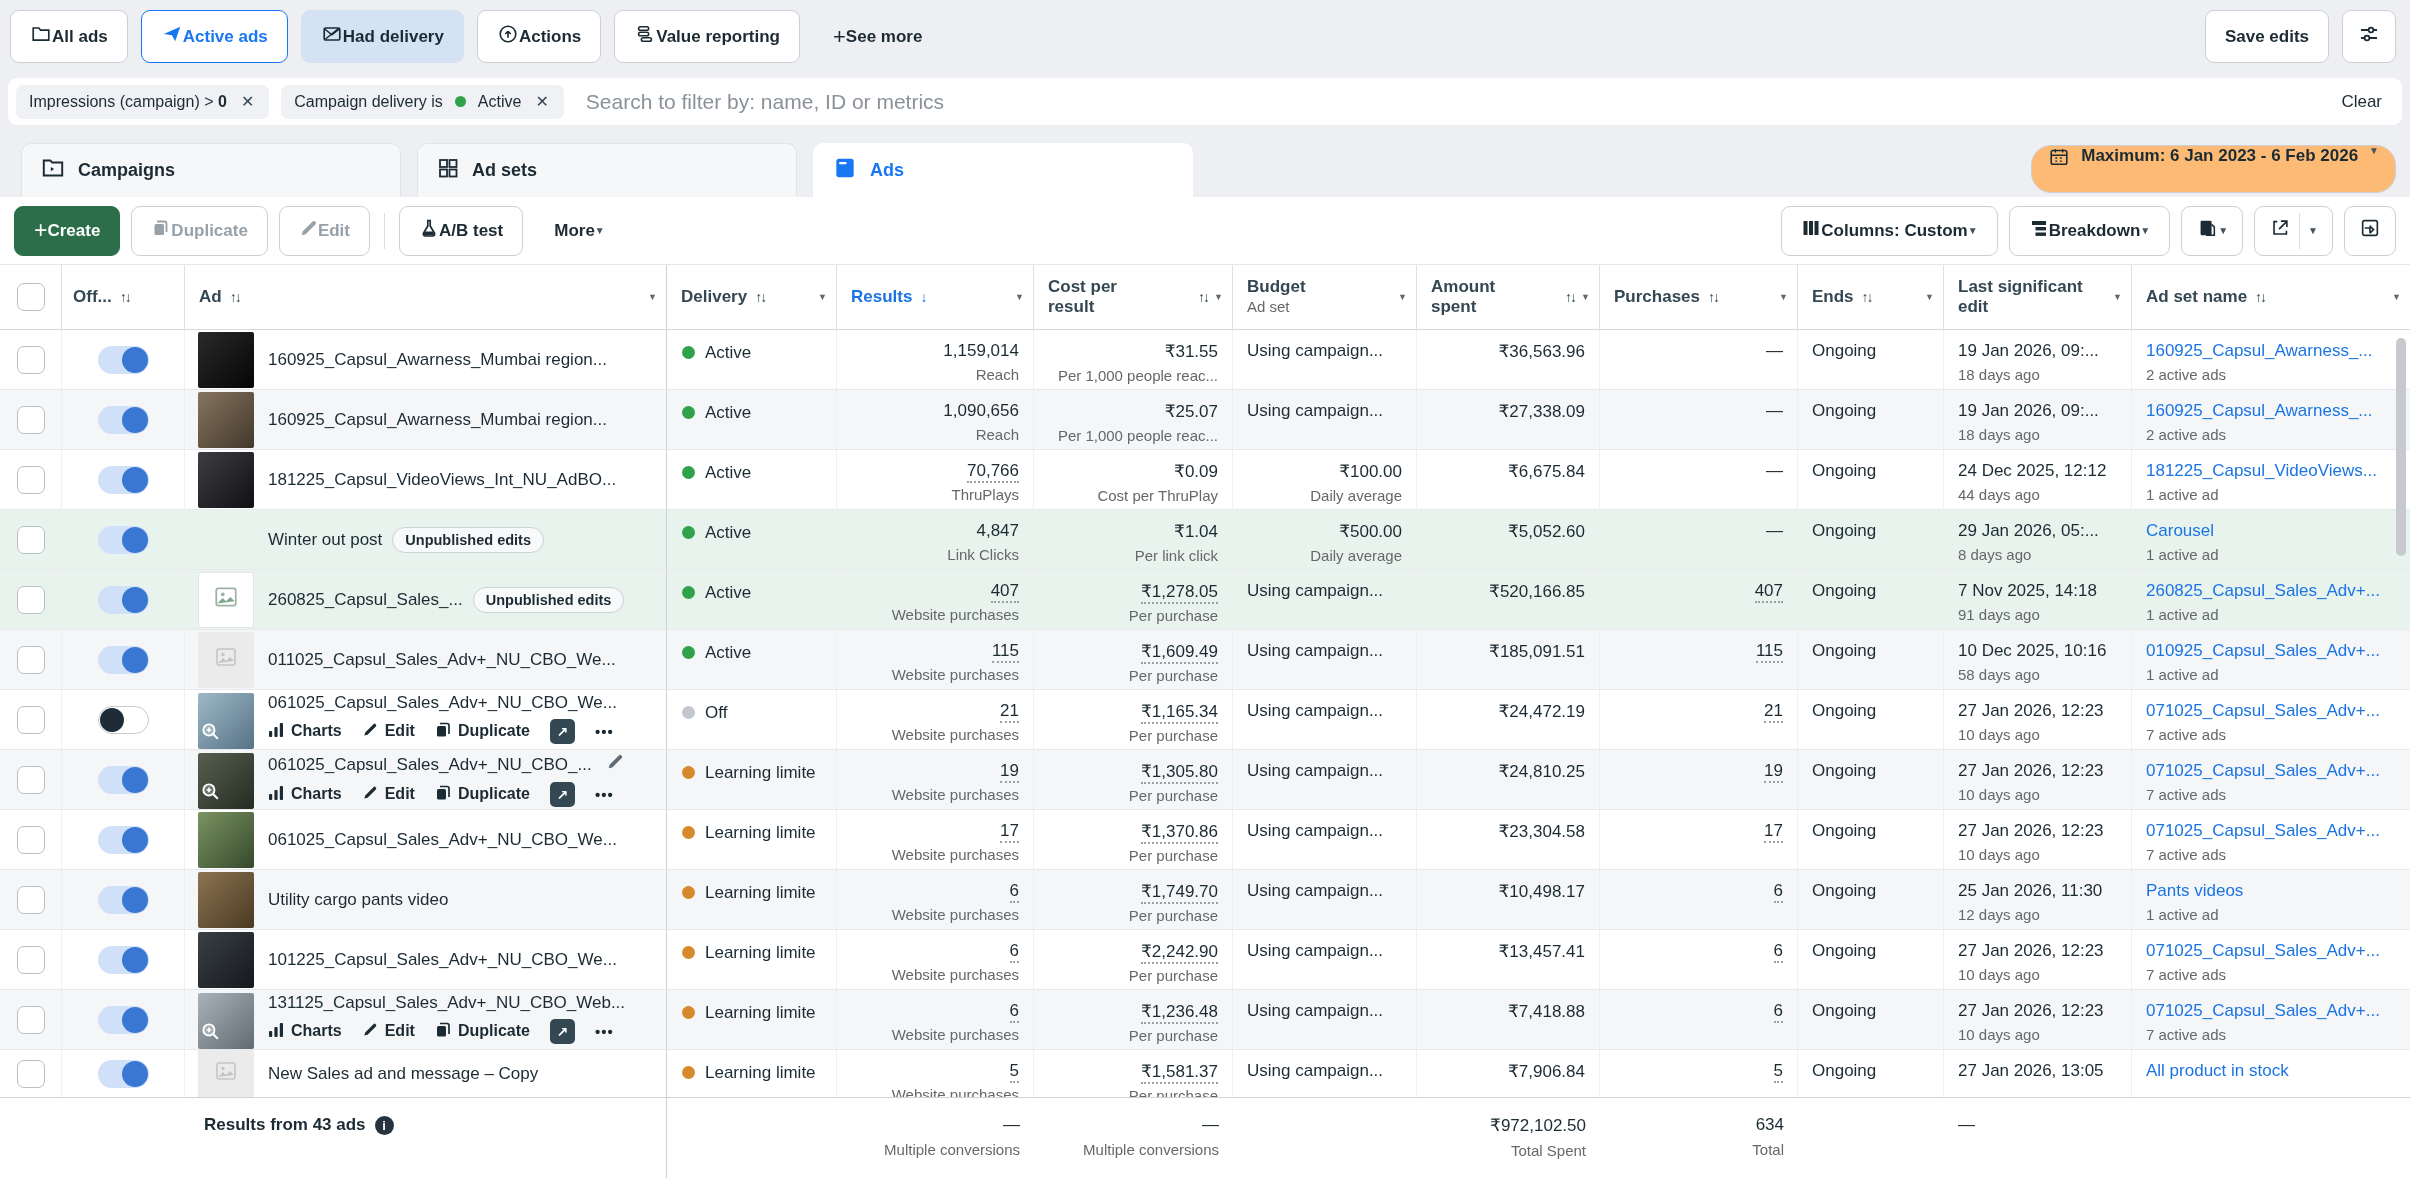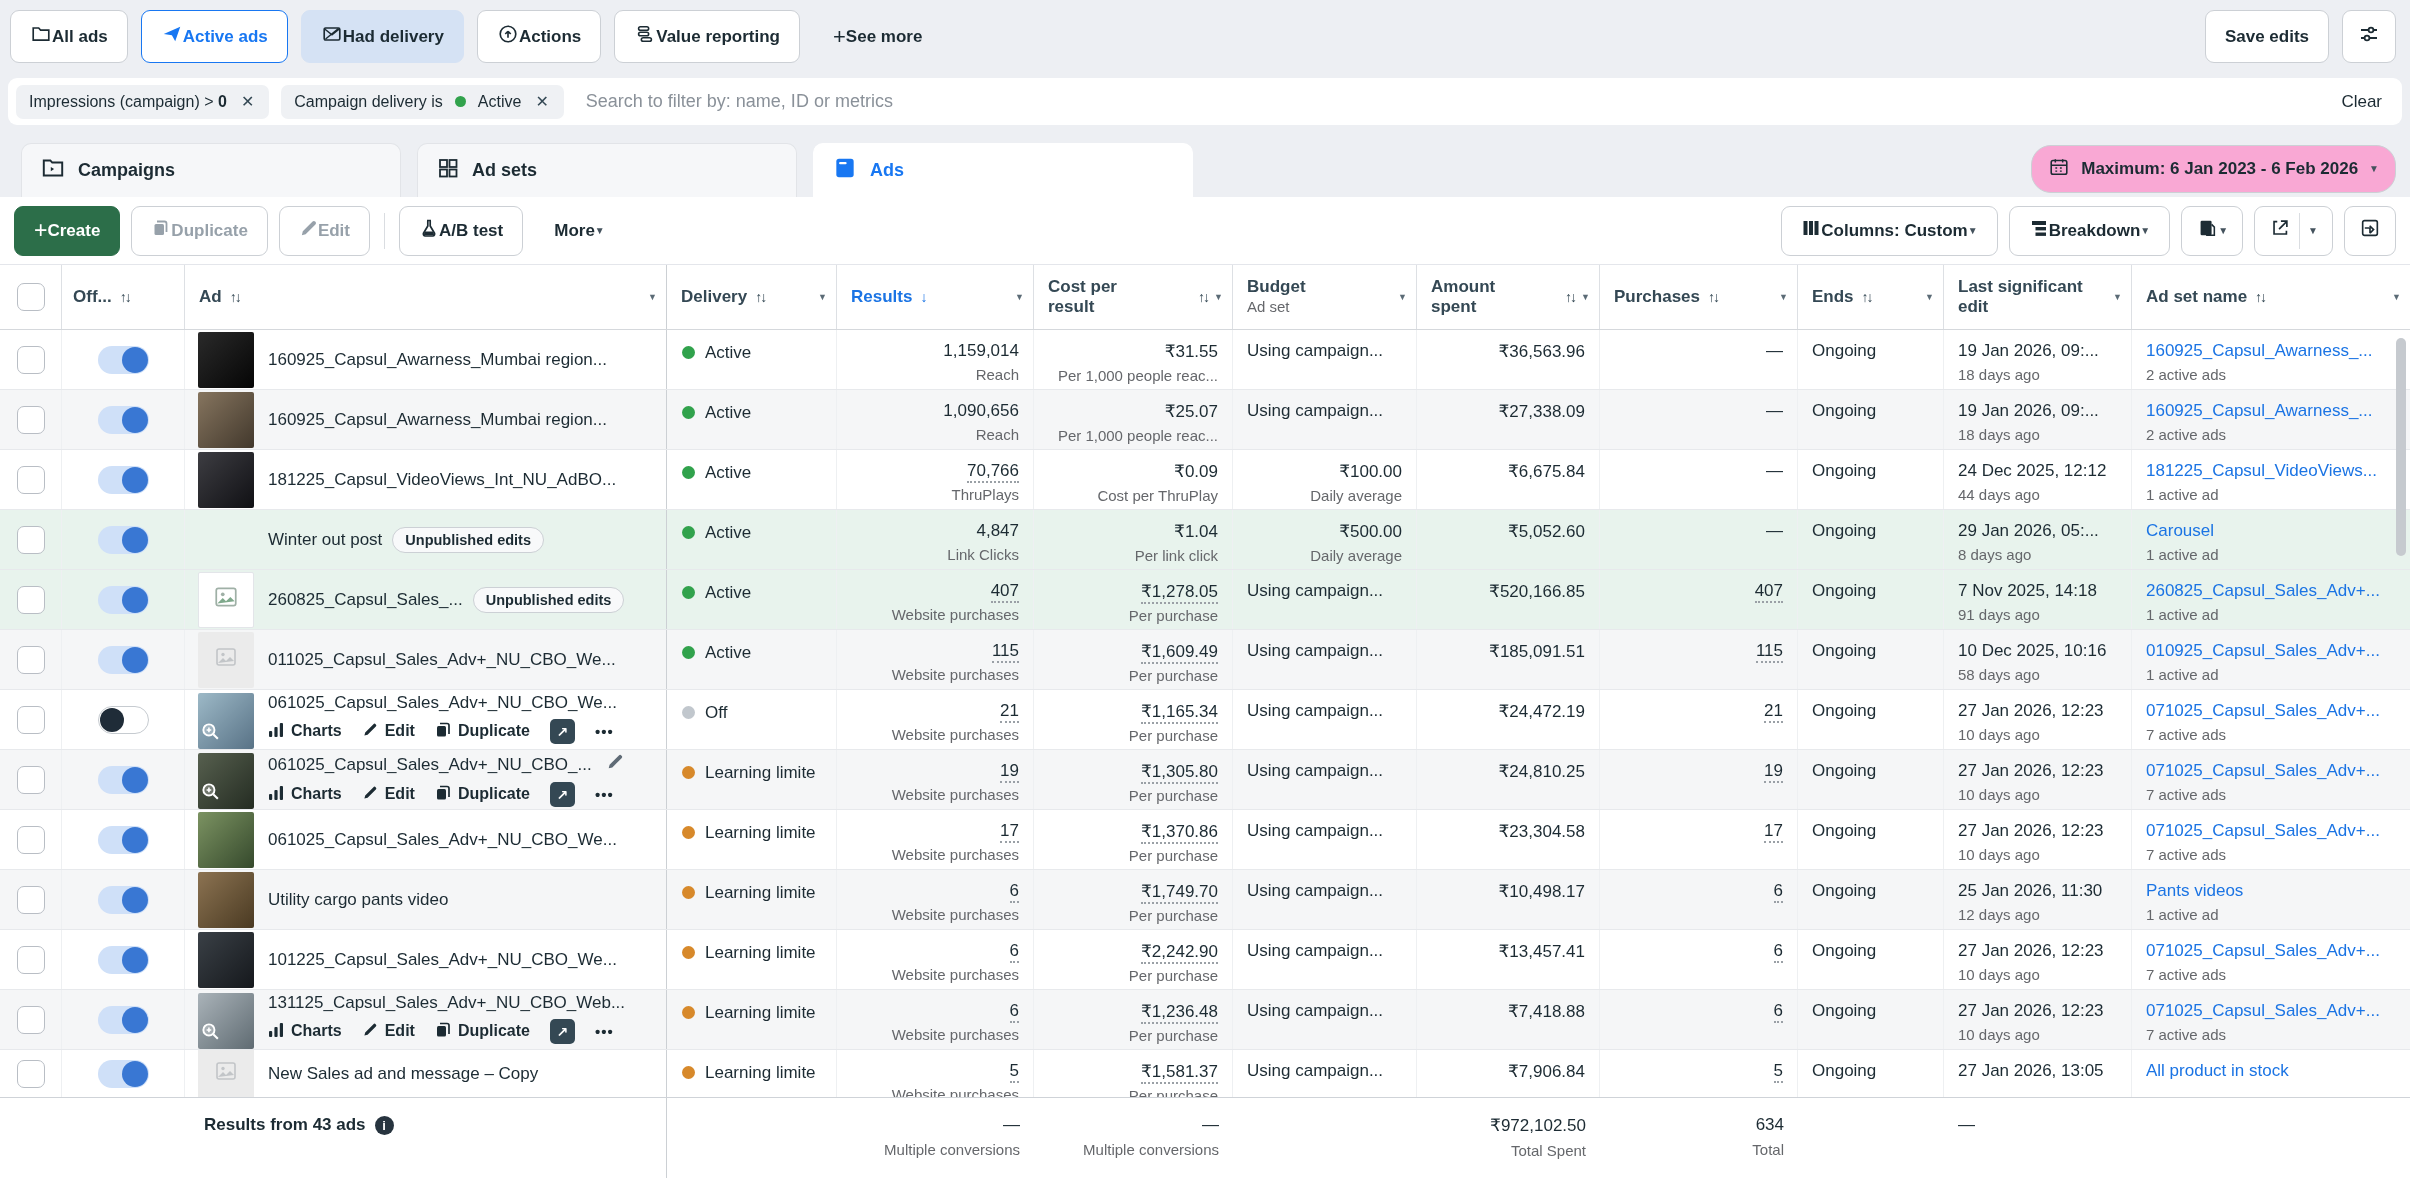--- a/index.html
+++ b/index.html
@@ -21,33 +21,33 @@
   .caret { font-size:10px; color:#44525d; line-height:1; }
 
   
   .filterbar { margin:15px 8px 0; height:47px; background:#fff; border-radius:9px;
     display:flex; align-items:center; padding:0 20px 0 8px; }
   .chip { display:inline-flex; align-items:center; gap:12px; height:34px; padding:0 13px;
     background:#eff1f4; border-radius:7px; font-size:16px; color:#1c2b33; margin-right:12px; }
   .chip b { font-weight:700; }
   .chip .x { font-size:16px; color:#344854; cursor:pointer; padding:0 2px; }
   .chip .gdot { width:11px; height:11px; border-radius:50%; background:#31a24c; display:inline-block; }
-  .search { border:none; outline:none; background:transparent; font-size:18px; color:#6d28d9;
+  .search { border:none; outline:none; background:transparent; font-size:21px; color:#6d28d9;
     width:900px; margin-left:10px; font-family:inherit; }
   .search::placeholder { color:#8a9199; }
   .clear { margin-left:auto; font-size:17px; color:#1c2b33; cursor:pointer; }
 
   
   .tabsbar { position:relative; margin-top:18px; height:54px; padding-left:21px; display:flex; gap:16px; }
   .tab { width:380px; height:54px; display:flex; align-items:center; gap:12px; padding:0 18px;
     background:#f6f7f9; border:1px solid #e2e4e8; border-bottom:none; border-radius:10px 10px 0 0;
     font-size:18px; font-weight:700; color:#1c2b33; cursor:pointer; }
   .tab.active { background:#fff; border-color:#fff; color:#1877f2; }
-  .datebtn { position:absolute; right:14px; top:2px; height:48px; display:inline-flex; align-items:center;
-    gap:11px; padding:0 16px; background:#f9a8d4; border:1px solid #ccd0d5; border-radius:20px;
+  .datebtn { position:absolute; right:14px; top:2px; height:48px; display:inline-flex; 
+    gap:11px; padding:0 16px; background:#fdba74; border:1px solid #ccd0d5; border-radius:20px;
     font-size:17px; font-weight:600; cursor:pointer; }
 
   
   .toolbar { background:#fff; height:68px; display:flex; align-items:center; padding:0 14px; gap:11px;
     border-bottom:1px solid #e4e6eb; }
   .btn.create { background:#2c6e49; border-color:#2c6e49; color:#fff; height:50px; }
   .btn.tb { height:50px; }
   .btn.disabled { color:#97a1aa; cursor:default; }
   .vdiv { width:1px; height:36px; background:#dadde1; margin:0 3px; }
 

